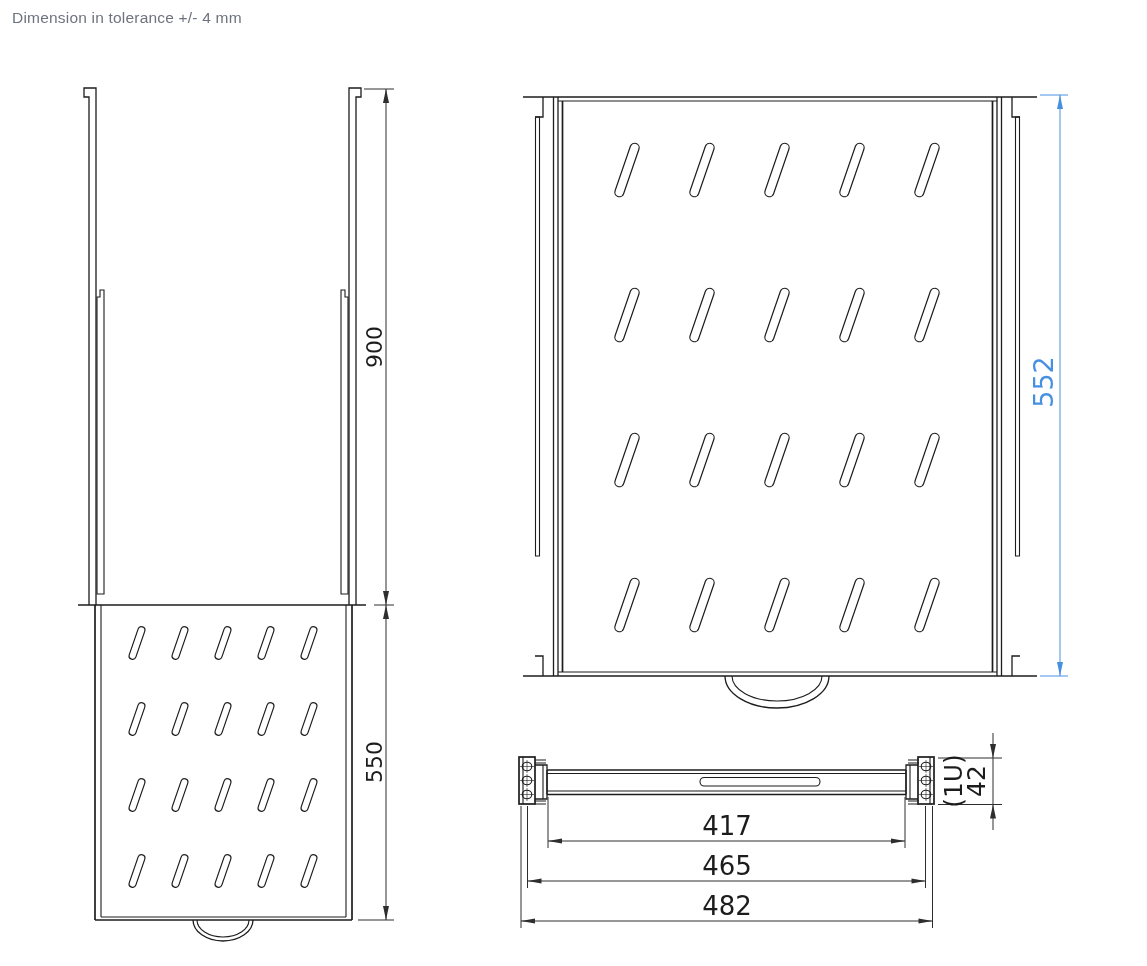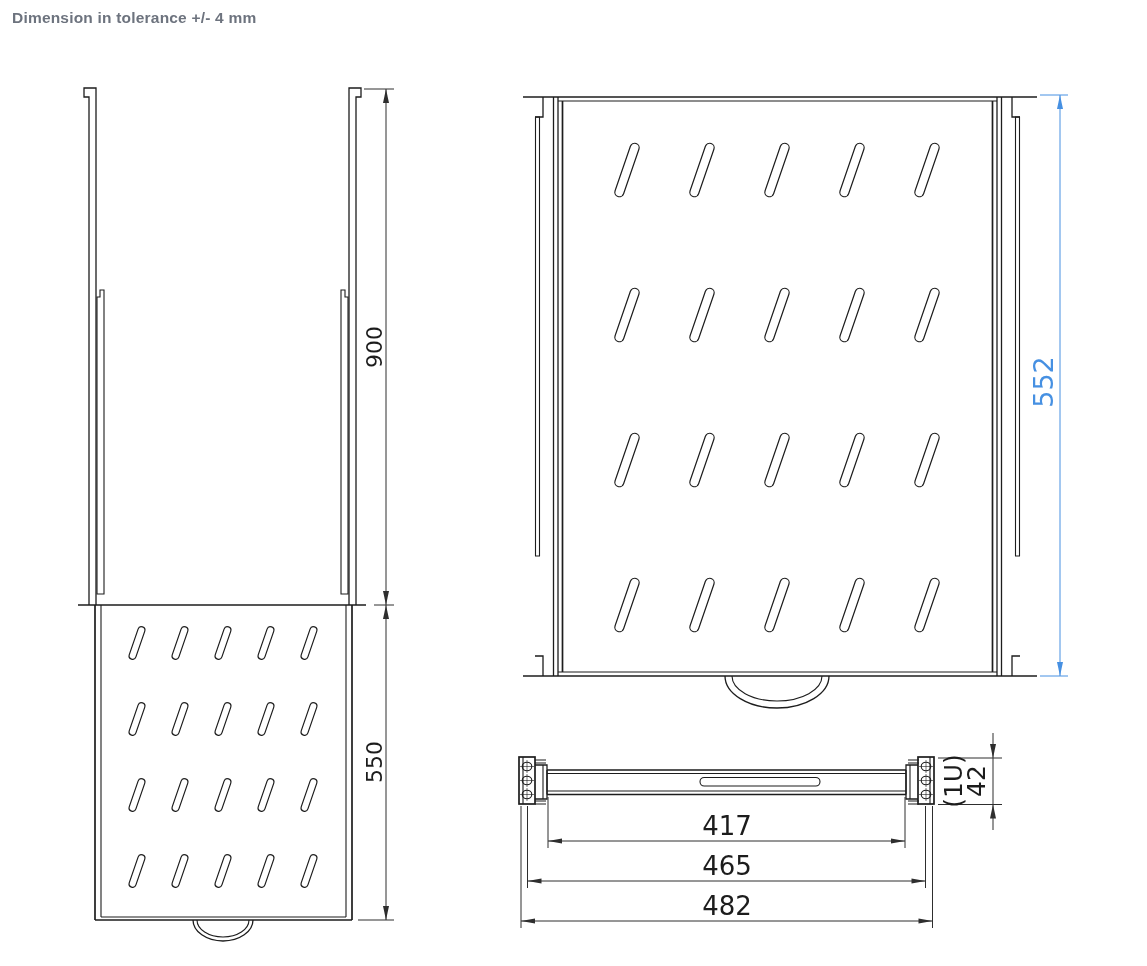--- a/index.html
+++ b/index.html
@@ -1,18 +1,18 @@
 <!DOCTYPE html>
 <html><head>
 <meta charset="utf-8">
 <style>
   html,body{margin:0;padding:0;background:#ffffff;}
   .canvas{position:relative;width:1147px;height:966px;background:#ffffff;overflow:hidden;
           font-family:"Liberation Sans", sans-serif;}
-  .title{position:absolute;left:12px;top:9px;font-size:15.5px;color:#6d737e;letter-spacing:.2px;font-weight:bold;}
+  .title{position:absolute;left:12px;top:9px;font-size:15.5px;color:#6d737e;letter-spacing:.2px;}
   svg{position:absolute;left:0;top:0;}
   .obj{stroke:#1d1d1d;fill:none;}
   .w2{stroke-width:1.7;}
   .w1{stroke-width:1.1;}
   .w12{stroke-width:1.3;}
   .dimline{stroke:#2e2e2e;stroke-width:1;fill:none;}
   .dimarrow{fill:#2e2e2e;stroke:none;}
   .dimtext{fill:#1c1c1c;font-family:"DejaVu Sans", sans-serif;}
   .fs22{font-size:22px;}
   .fs25{font-size:25px;}

